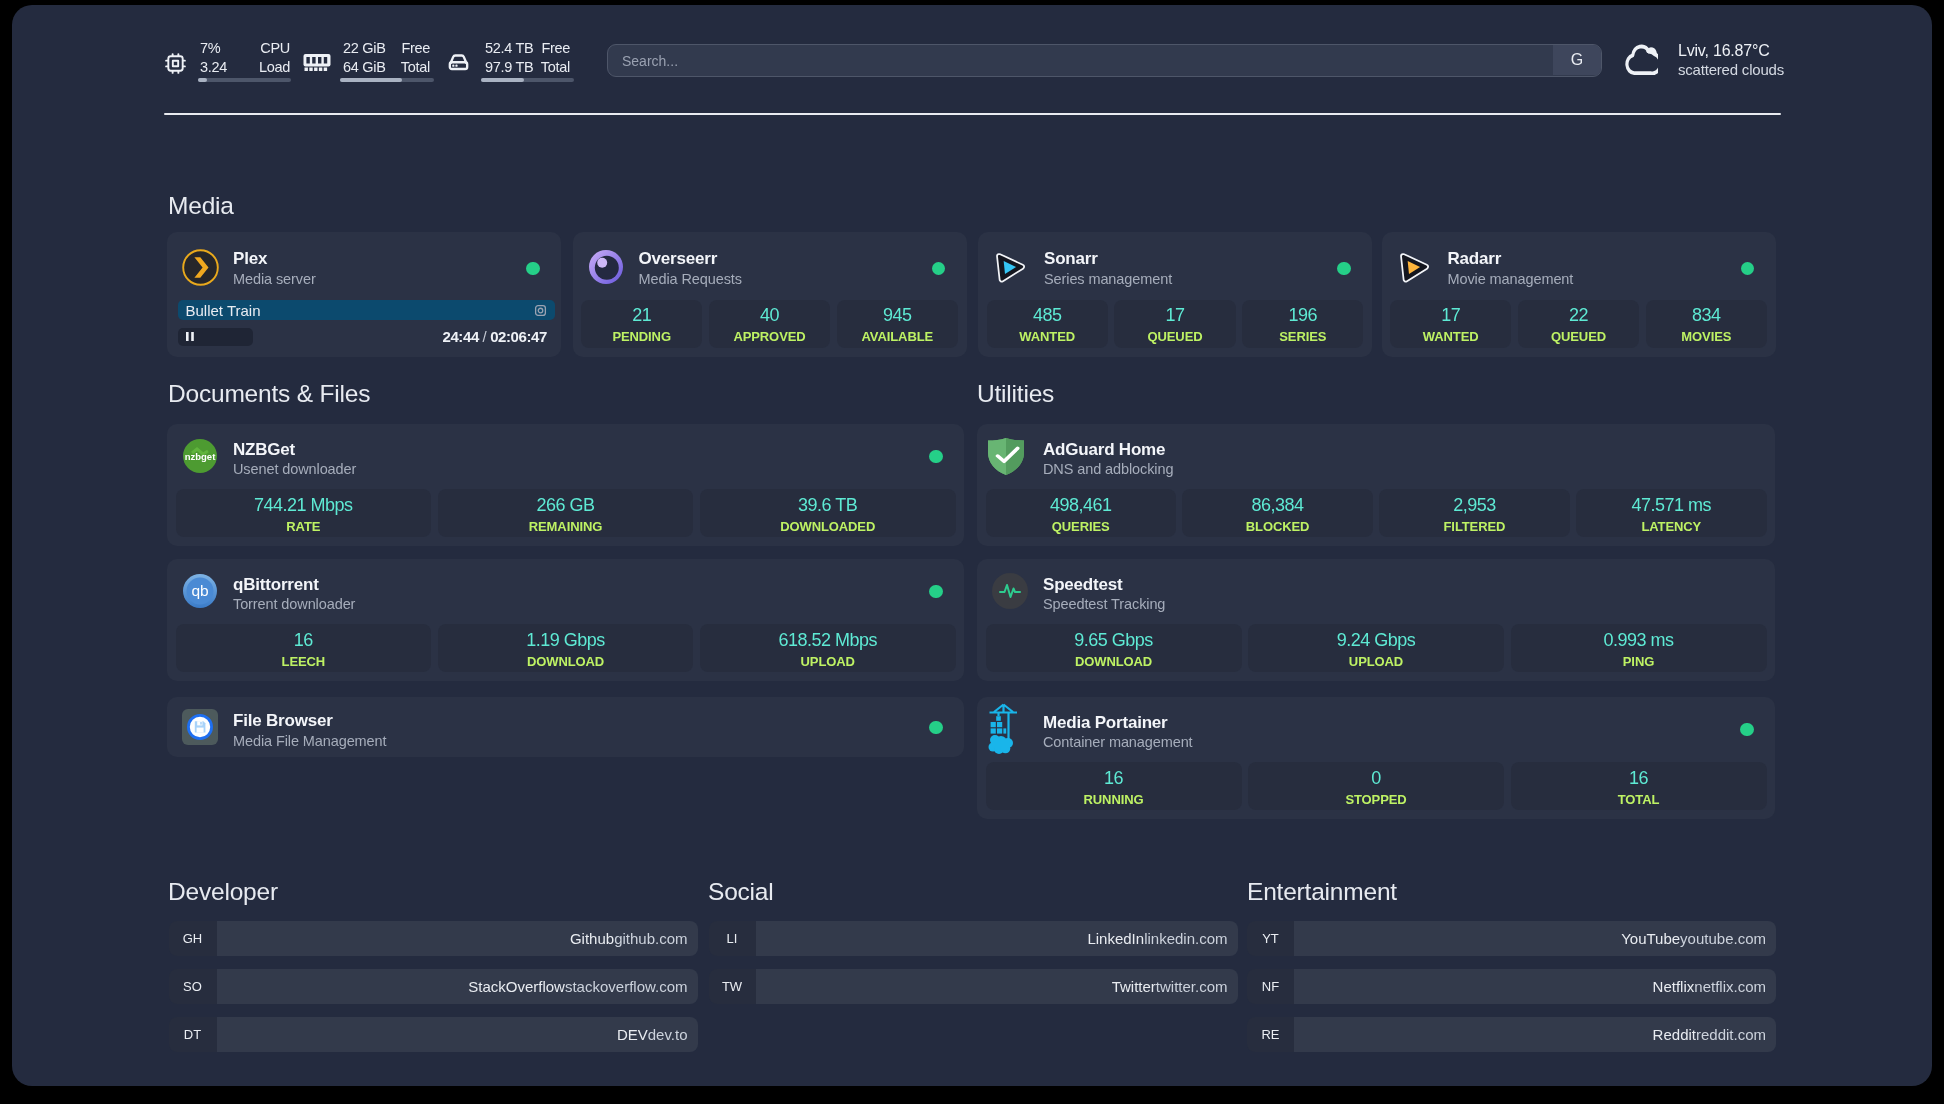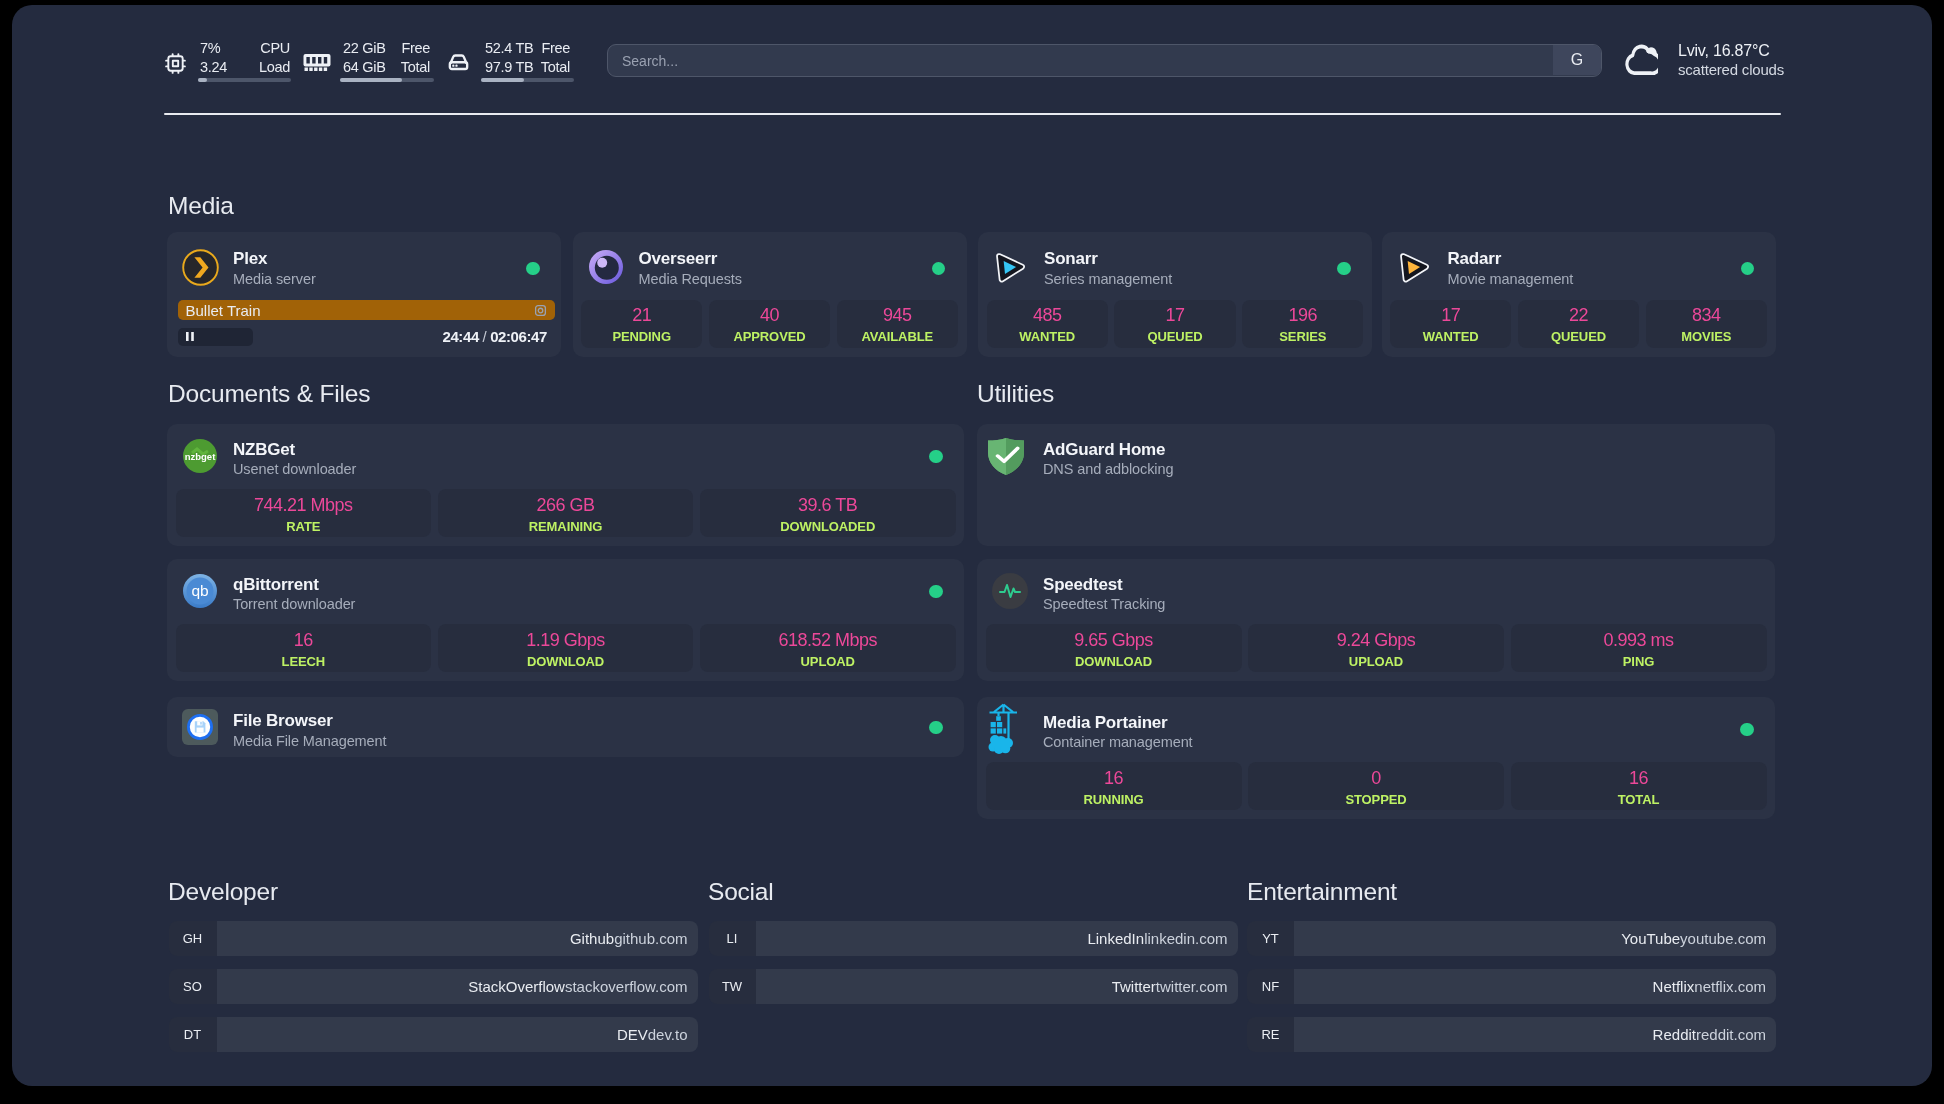--- a/index.html
+++ b/index.html
@@ -4,21 +4,21 @@
 html,body{width:1944px;height:1104px;background:#000;font-family:"Liberation Sans",sans-serif;overflow:hidden}
 #panel{position:absolute;left:12px;top:5px;width:1920px;height:1081px;background:#242b3f;border-radius:20px;overflow:hidden}
 .abs{position:absolute}
 .card{position:absolute;background:#2b3245;border-radius:10px}
 .icon{position:absolute;left:15px}
 .t{position:absolute;left:66px;font-size:17px;font-weight:600;color:#f3f5f9;letter-spacing:-.2px}
 .s{position:absolute;left:66px;font-size:14.5px;color:#a6adbb;letter-spacing:-.1px}
 .dot{position:absolute;width:13.5px;height:13.5px;border-radius:50%;background:#25cf88}
 .srow{position:absolute;left:8.5px;right:8.5px;display:flex;gap:6.5px}
 .sb{flex:1;background:#272d3e;border-radius:8px;height:48px;text-align:center;padding-top:4.5px}
-.sb .n{font-size:18px;color:#ec4899;line-height:22px;letter-spacing:-.5px}
+.sb .n{font-size:18px;color:#5eead4;line-height:22px;letter-spacing:-.5px}
 .sb .l{font-size:13px;font-weight:700;color:#bef264;line-height:15px;letter-spacing:-.1px;margin-top:3px}
 .h1{position:absolute;font-size:24.5px;font-weight:500;color:#e7eaf0;letter-spacing:-.2px}
 .pill{position:absolute;height:35px;border-radius:8px;overflow:hidden;display:flex;font-size:15px}
 .ab{background:#272d3e;display:flex;align-items:center;justify-content:center;color:#eaedf2;font-size:13px;font-weight:400}
 .pm{flex:1;background:#333a4b;display:flex;align-items:center;justify-content:flex-end;padding:0 10px 0 13px}
 .pm .nm{color:#e9ecf1}
 .pm .dm{color:#ccd2dc}
 .topnum{position:absolute;font-size:14.5px;line-height:19px;color:#e9ecf2;letter-spacing:-.3px}
 .topnum div{height:19px}
 .tr{text-align:right}
@@ -106,21 +106,21 @@
 <div class="h1" style="left:708px;top:878px">Social</div>
 <div class="h1" style="left:1247px;top:878px">Entertainment</div>
 <div class="card" style="left:167px;top:232px;width:394px;height:125px">
     <svg class="icon" style="top:17px" width="37" height="37" viewBox="0 0 37 37">
       <circle cx="18.5" cy="18.5" r="17.3" fill="#26262a" stroke="#e9a91c" stroke-width="1.9"></circle>
       <path d="M12.4 8.3 h5.9 L26.5 18.5 L18.3 28.7 h-5.9 L20.6 18.5 Z" fill="#f0a81f"></path>
     </svg>
     <div class="t" style="top:17px">Plex</div>
     <div class="s" style="top:39px">Media server</div>
     <div class="dot" style="right:21.5px;top:29.5px"></div>
-    <div class="abs" style="left:10.5px;right:6.5px;top:67.5px;height:20.5px;background:#a16207;border-radius:5px">
+    <div class="abs" style="left:10.5px;right:6.5px;top:67.5px;height:20.5px;background:#0c4a6e;border-radius:5px">
       <div class="abs" style="left:8px;top:2.5px;font-size:15px;color:#e9ecf2">Bullet Train</div>
       <svg class="abs" style="right:8px;top:4px" width="13" height="13" viewBox="0 0 24 24">
         <g stroke="#9aa2b2" stroke-width="2.4" fill="none">
           <rect x="3" y="3" width="18" height="18" rx="4.5"></rect>
           <circle cx="12" cy="12" r="4.2"></circle>
         </g>
       </svg>
     </div>
     <div class="abs" style="left:10.5px;top:95.5px;width:75px;height:18px;background:#1f2535;border-radius:5px">
       <svg class="abs" style="left:8px;top:4.5px" width="8" height="9" viewBox="0 0 8 9">
@@ -278,20 +278,38 @@
   </div>
 <div class="card" style="left:977px;top:424px;width:798px;height:122px">
     <svg class="icon" style="top:13.5px;left:10.5px" width="36" height="37" viewBox="5 2 28 34" preserveAspectRatio="none">
       <path d="M19 2 C23 3.6 28.5 4.4 33 4.4 V15.5 C33 24.5 27.5 32.3 19 36 C10.5 32.3 5 24.5 5 15.5 V4.4 C9.5 4.4 15 3.6 19 2 Z" fill="#5ba567"></path>
       <path d="M19 2 C23 3.6 28.5 4.4 33 4.4 V15.5 C33 24.5 27.5 32.3 19 36 Z" fill="#539c5e"></path>
       <path d="M19 2 C15 3.6 9.5 4.4 5 4.4 V15.5 C5 24.5 10.5 32.3 19 36 Z" fill="#68b573"></path>
       <path d="M12.5 18.5 l5 5 L28 11.5" stroke="#fff" stroke-width="3" fill="none" stroke-linecap="round" stroke-linejoin="round"></path>
     </svg>
     <div class="t" style="top:15.5px">AdGuard Home</div>
     <div class="s" style="top:37px">DNS and adblocking</div>
+    <div class="srow" style="top:65px">
+      <div class="sb">
+        <div class="n">498,461</div>
+        <div class="l">QUERIES</div>
+      </div>
+      <div class="sb">
+        <div class="n">86,384</div>
+        <div class="l">BLOCKED</div>
+      </div>
+      <div class="sb">
+        <div class="n">2,953</div>
+        <div class="l">FILTERED</div>
+      </div>
+      <div class="sb">
+        <div class="n">47.571 ms</div>
+        <div class="l">LATENCY</div>
+      </div>
+    </div>
   </div>
 <div class="card" style="left:977px;top:559px;width:798px;height:122px">
     <svg class="icon" style="top:14px" width="36" height="36" viewBox="0 0 36 36">
       <circle cx="18" cy="18" r="18" fill="#3a3c42"></circle>
       <path d="M8 19 h4.5 l2.5-7 3.5 12 3-8.5 1.5 3.5 h5" stroke="#2ecc8f" stroke-width="2" fill="none" stroke-linecap="round" stroke-linejoin="round"></path>
     </svg>
     <div class="t" style="top:15.5px">Speedtest</div>
     <div class="s" style="top:37px">Speedtest Tracking</div>
     <div class="srow" style="top:65px">
       <div class="sb">

